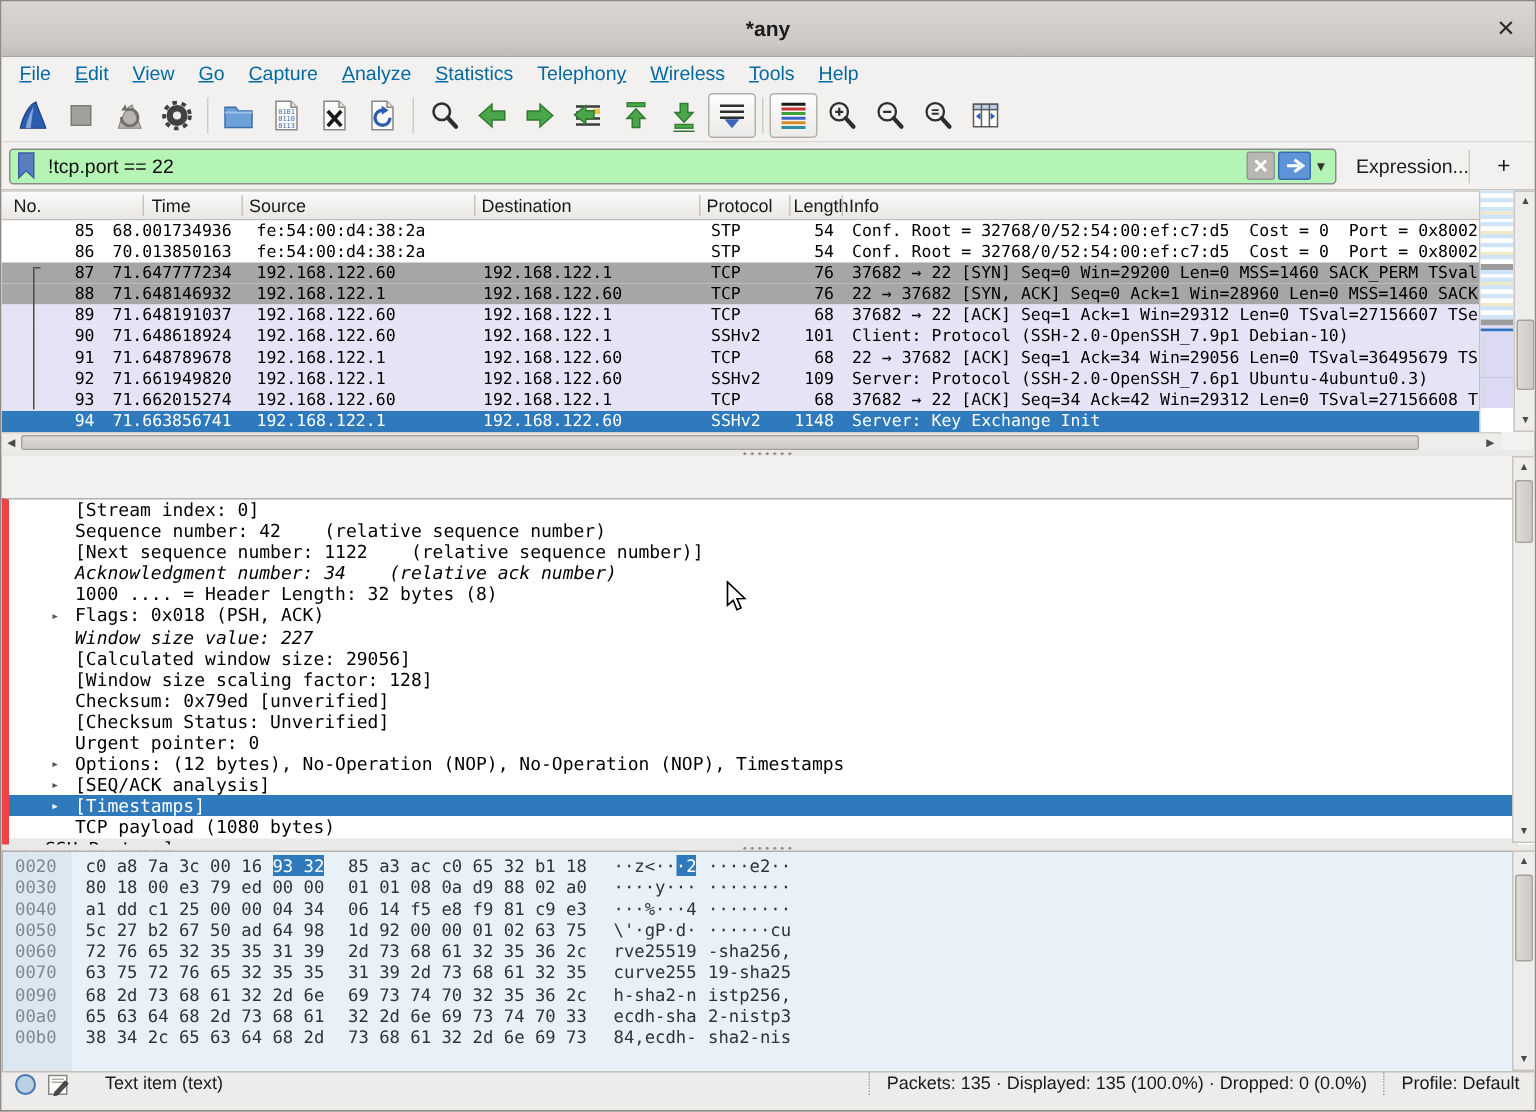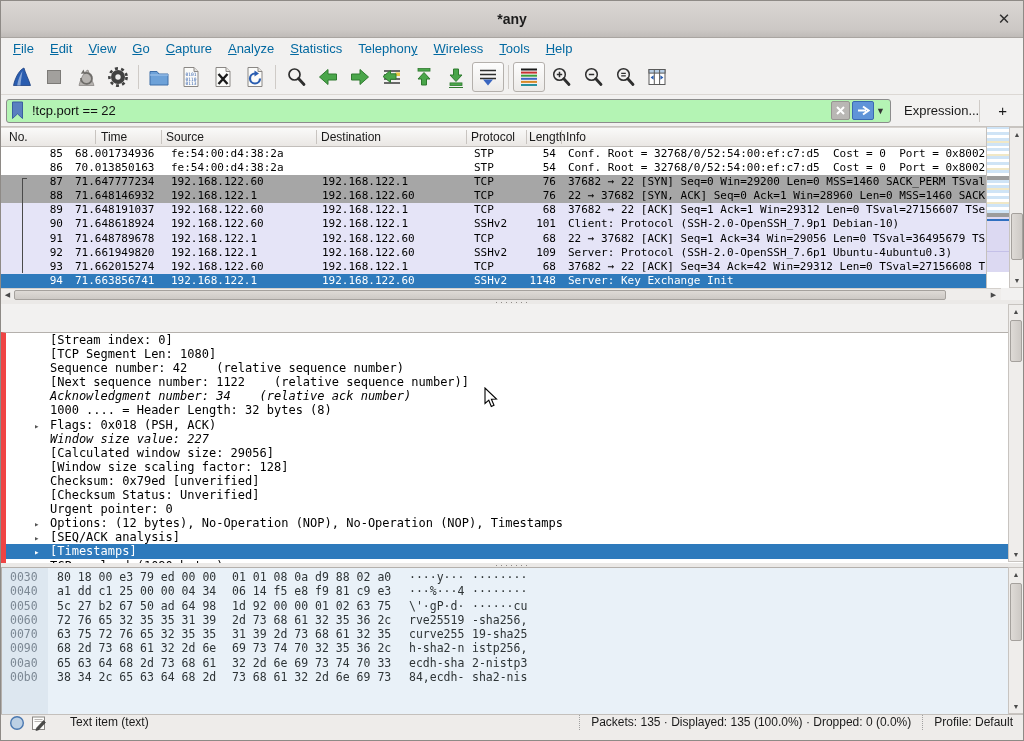--- a/index.html
+++ b/index.html
@@ -399,21 +399,20 @@
     <span class="hs-thumb"></span>
     <span class="hs-arrow" style="right:1px">▶</span>
   </div>
 
   <div class="splitter" style="top:299px">
       <span class="grip"></span>
     </div>
 
   <div class="details" id="details">
       <div class="dline"><span class="dtext" style="left: 44px;">[Stream index: 0]</span></div>
-      <div class="dline"><span class="dtext" style="left: 44px;">[TCP Segment Len: 1080]</span></div>
       <div class="dline"><span class="dtext" style="left: 44px;">Sequence number: 42    (relative sequence number)</span></div>
       <div class="dline"><span class="dtext" style="left: 44px;">[Next sequence number: 1122    (relative sequence number)]</span></div>
       <div class="dline"><span class="dtext" style="left: 44px; font-style: italic;">Acknowledgment number: 34    (relative ack number)</span></div>
       <div class="dline"><span class="dtext" style="left: 44px;">1000 .... = Header Length: 32 bytes (8)</span></div>
       <div class="dline"><span class="darr" style="left: 28px;">▸</span><span class="dtext" style="left: 44px;">Flags: 0x018 (PSH, ACK)</span></div>
       <div class="dline"><span class="dtext" style="left: 44px; font-style: italic;">Window size value: 227</span></div>
       <div class="dline"><span class="dtext" style="left: 44px;">[Calculated window size: 29056]</span></div>
       <div class="dline"><span class="dtext" style="left: 44px; text-align: center;">[Window size scaling factor: 128]</span></div>
       <div class="dline"><span class="dtext" style="left: 44px;">Checksum: 0x79ed [unverified]</span></div>
       <div class="dline"><span class="dtext" style="left: 44px;">[Checksum Status: Unverified]</span></div>
@@ -431,20 +430,21 @@
     <span class="vs-thumb" style="top:15px; height:42px;"></span>
     <span class="vs-arrow" style="bottom:0">▼</span>
   </div>
 
   <div class="splitter" style="top:562px">
       <span class="grip"></span>
     </div>
 
   <div class="hexpane" id="hexpane">
       <div class="hx-colbg"></div>
+      <div class="hxrow"><span class="hx-off">0020</span><span class="hx-g1">c0 a8 7a 3c 00 16 <span class="hl">93 32</span></span><span class="hx-g2">85 a3 ac c0 65 32 b1 18</span><span class="hx-a1">··z&lt;··<span class="hl">·2</span></span><span class="hx-a2">····e2··</span></div>
       <div class="hxrow"><span class="hx-off">0030</span><span class="hx-g1">80 18 00 e3 79 ed 00 00</span><span class="hx-g2">01 01 08 0a d9 88 02 a0</span><span class="hx-a1">····y···</span><span class="hx-a2">········</span></div>
       <div class="hxrow"><span class="hx-off">0040</span><span class="hx-g1">a1 dd c1 25 00 00 04 34</span><span class="hx-g2">06 14 f5 e8 f9 81 c9 e3</span><span class="hx-a1">···%···4</span><span class="hx-a2">········</span></div>
       <div class="hxrow"><span class="hx-off">0050</span><span class="hx-g1">5c 27 b2 67 50 ad 64 98</span><span class="hx-g2">1d 92 00 00 01 02 63 75</span><span class="hx-a1">\'·gP·d·</span><span class="hx-a2">······cu</span></div>
       <div class="hxrow"><span class="hx-off">0060</span><span class="hx-g1">72 76 65 32 35 35 31 39</span><span class="hx-g2">2d 73 68 61 32 35 36 2c</span><span class="hx-a1">rve25519</span><span class="hx-a2">-sha256,</span></div>
       <div class="hxrow"><span class="hx-off">0070</span><span class="hx-g1">63 75 72 76 65 32 35 35</span><span class="hx-g2">31 39 2d 73 68 61 32 35</span><span class="hx-a1">curve255</span><span class="hx-a2">19-sha25</span></div>
       <div class="hxrow"><span class="hx-off">0090</span><span class="hx-g1">68 2d 73 68 61 32 2d 6e</span><span class="hx-g2">69 73 74 70 32 35 36 2c</span><span class="hx-a1">h-sha2-n</span><span class="hx-a2">istp256,</span></div>
       <div class="hxrow"><span class="hx-off">00a0</span><span class="hx-g1">65 63 64 68 2d 73 68 61</span><span class="hx-g2">32 2d 6e 69 73 74 70 33</span><span class="hx-a1">ecdh-sha</span><span class="hx-a2">2-nistp3</span></div>
       <div class="hxrow"><span class="hx-off">00b0</span><span class="hx-g1">38 34 2c 65 63 64 68 2d</span><span class="hx-g2">73 68 61 32 2d 6e 69 73</span><span class="hx-a1">84,ecdh-</span><span class="hx-a2">sha2-nis</span></div>
     </div>
 

